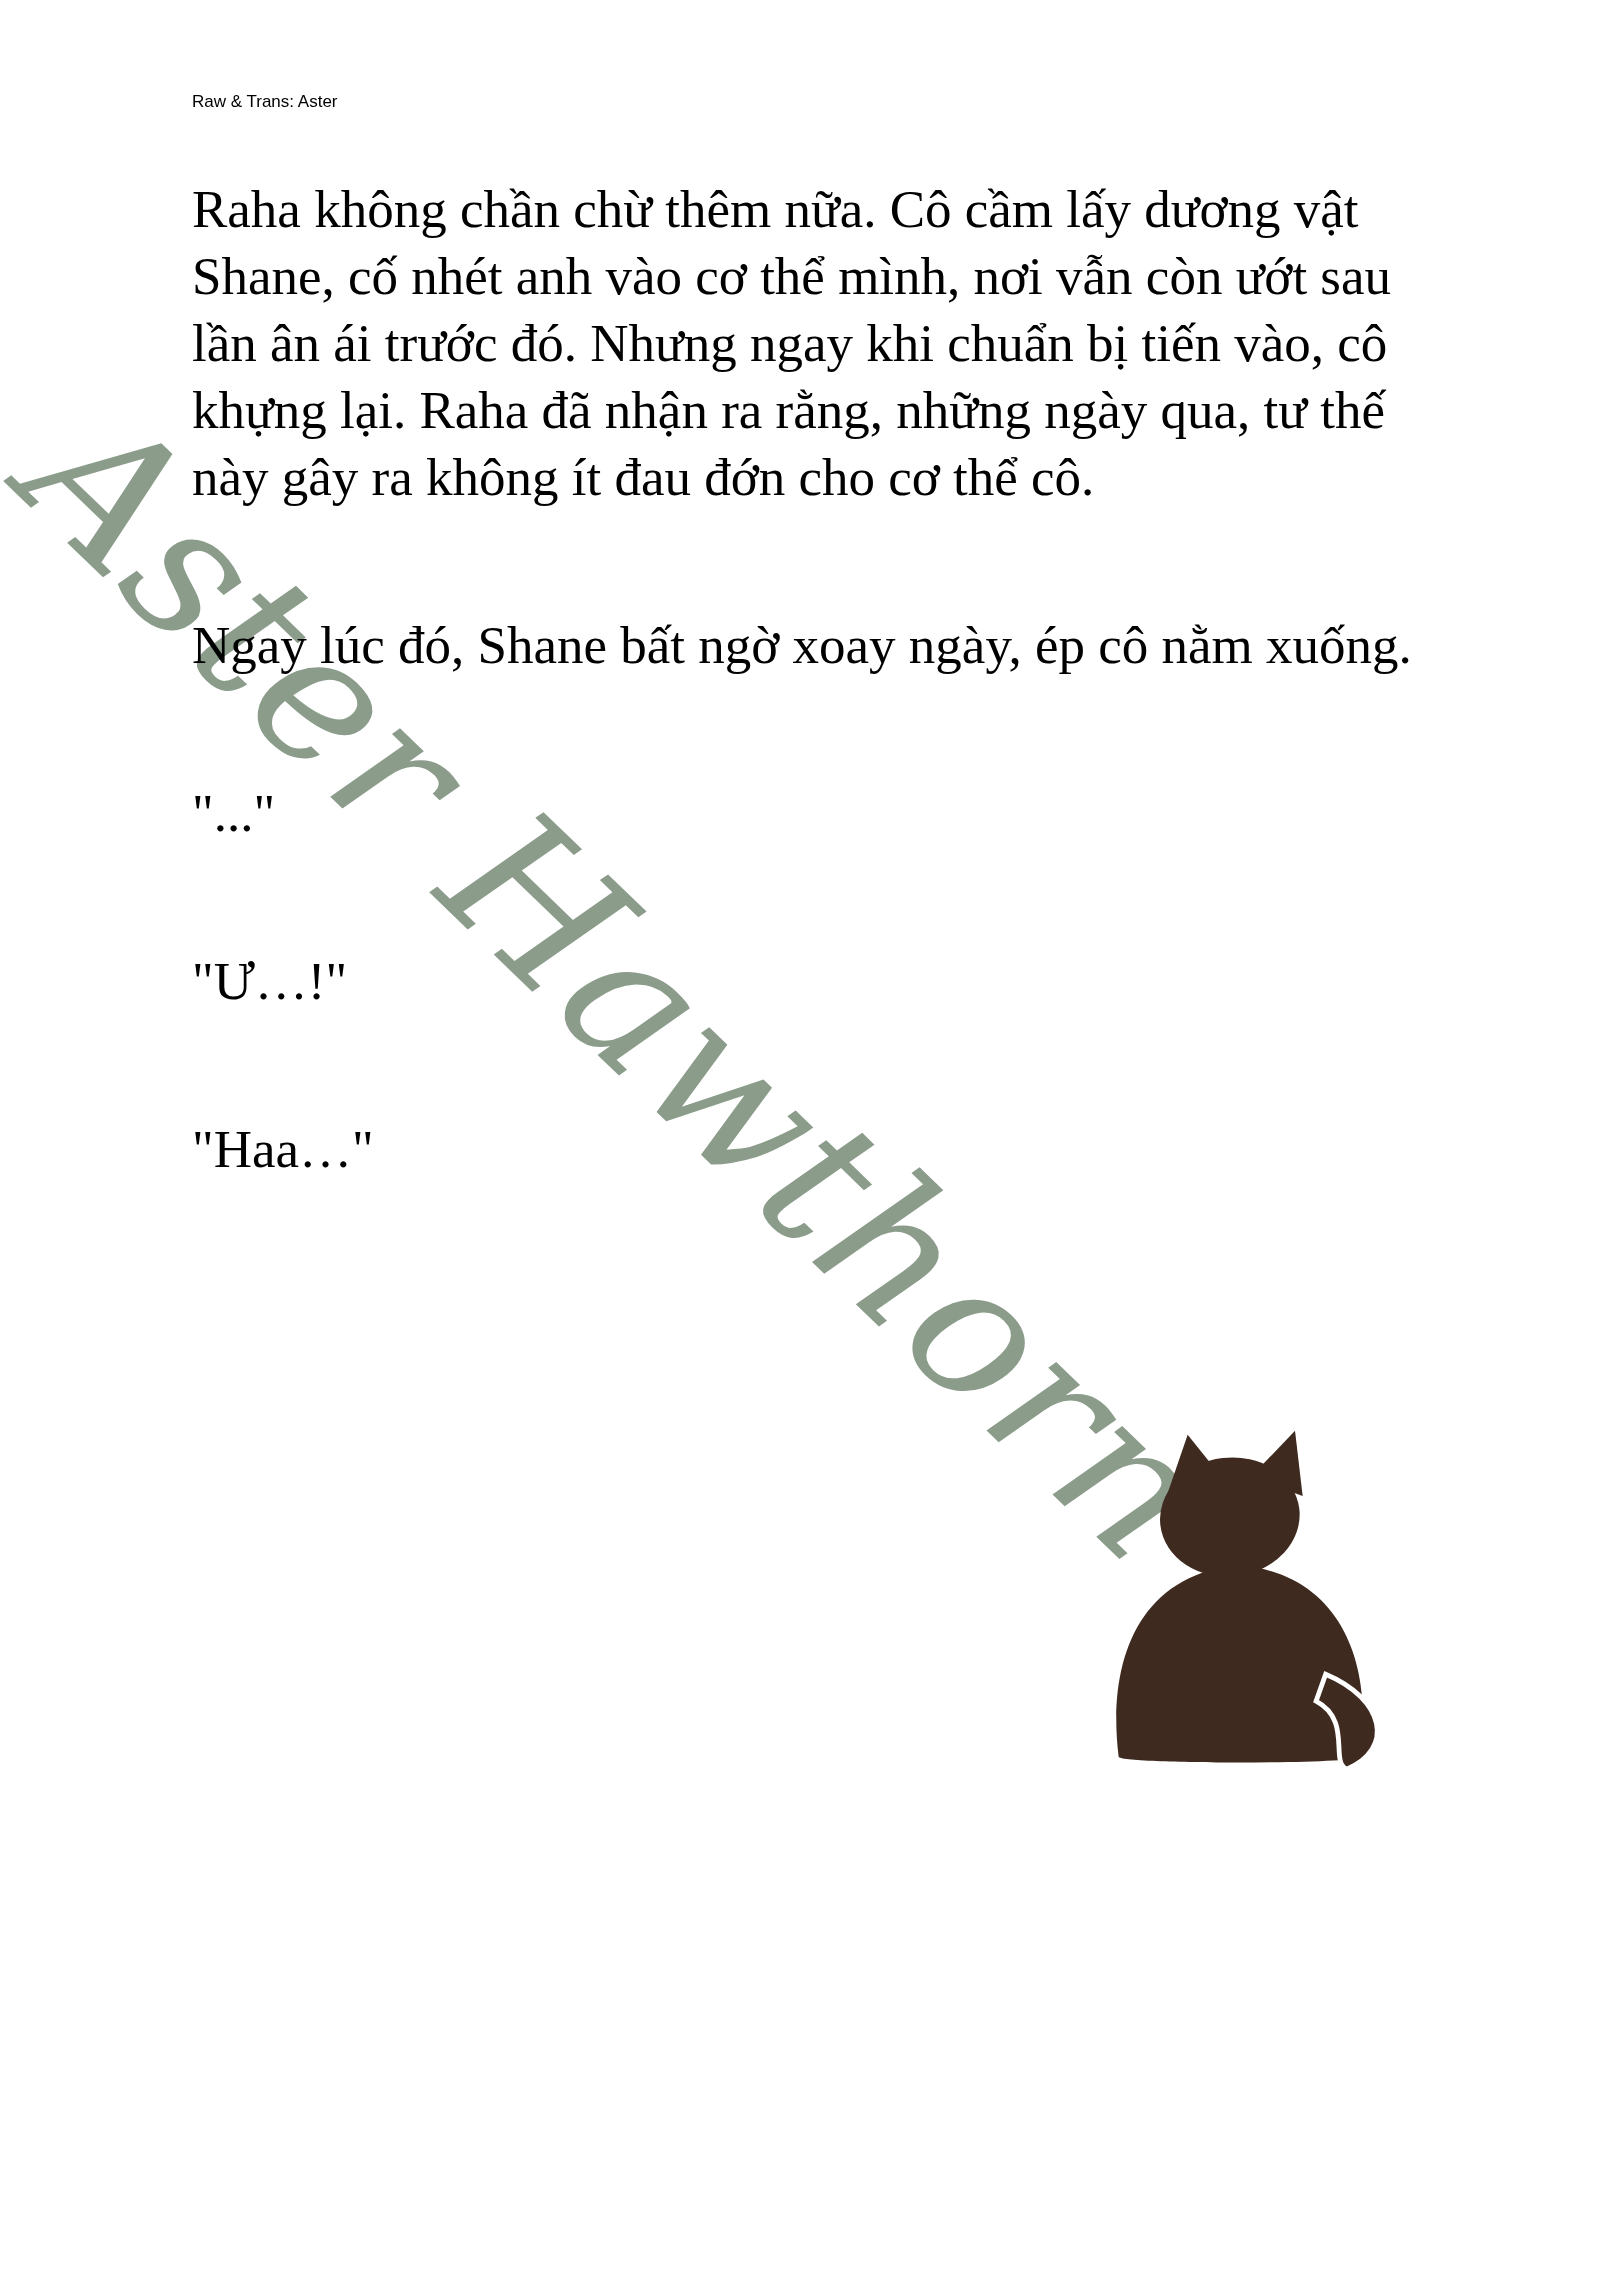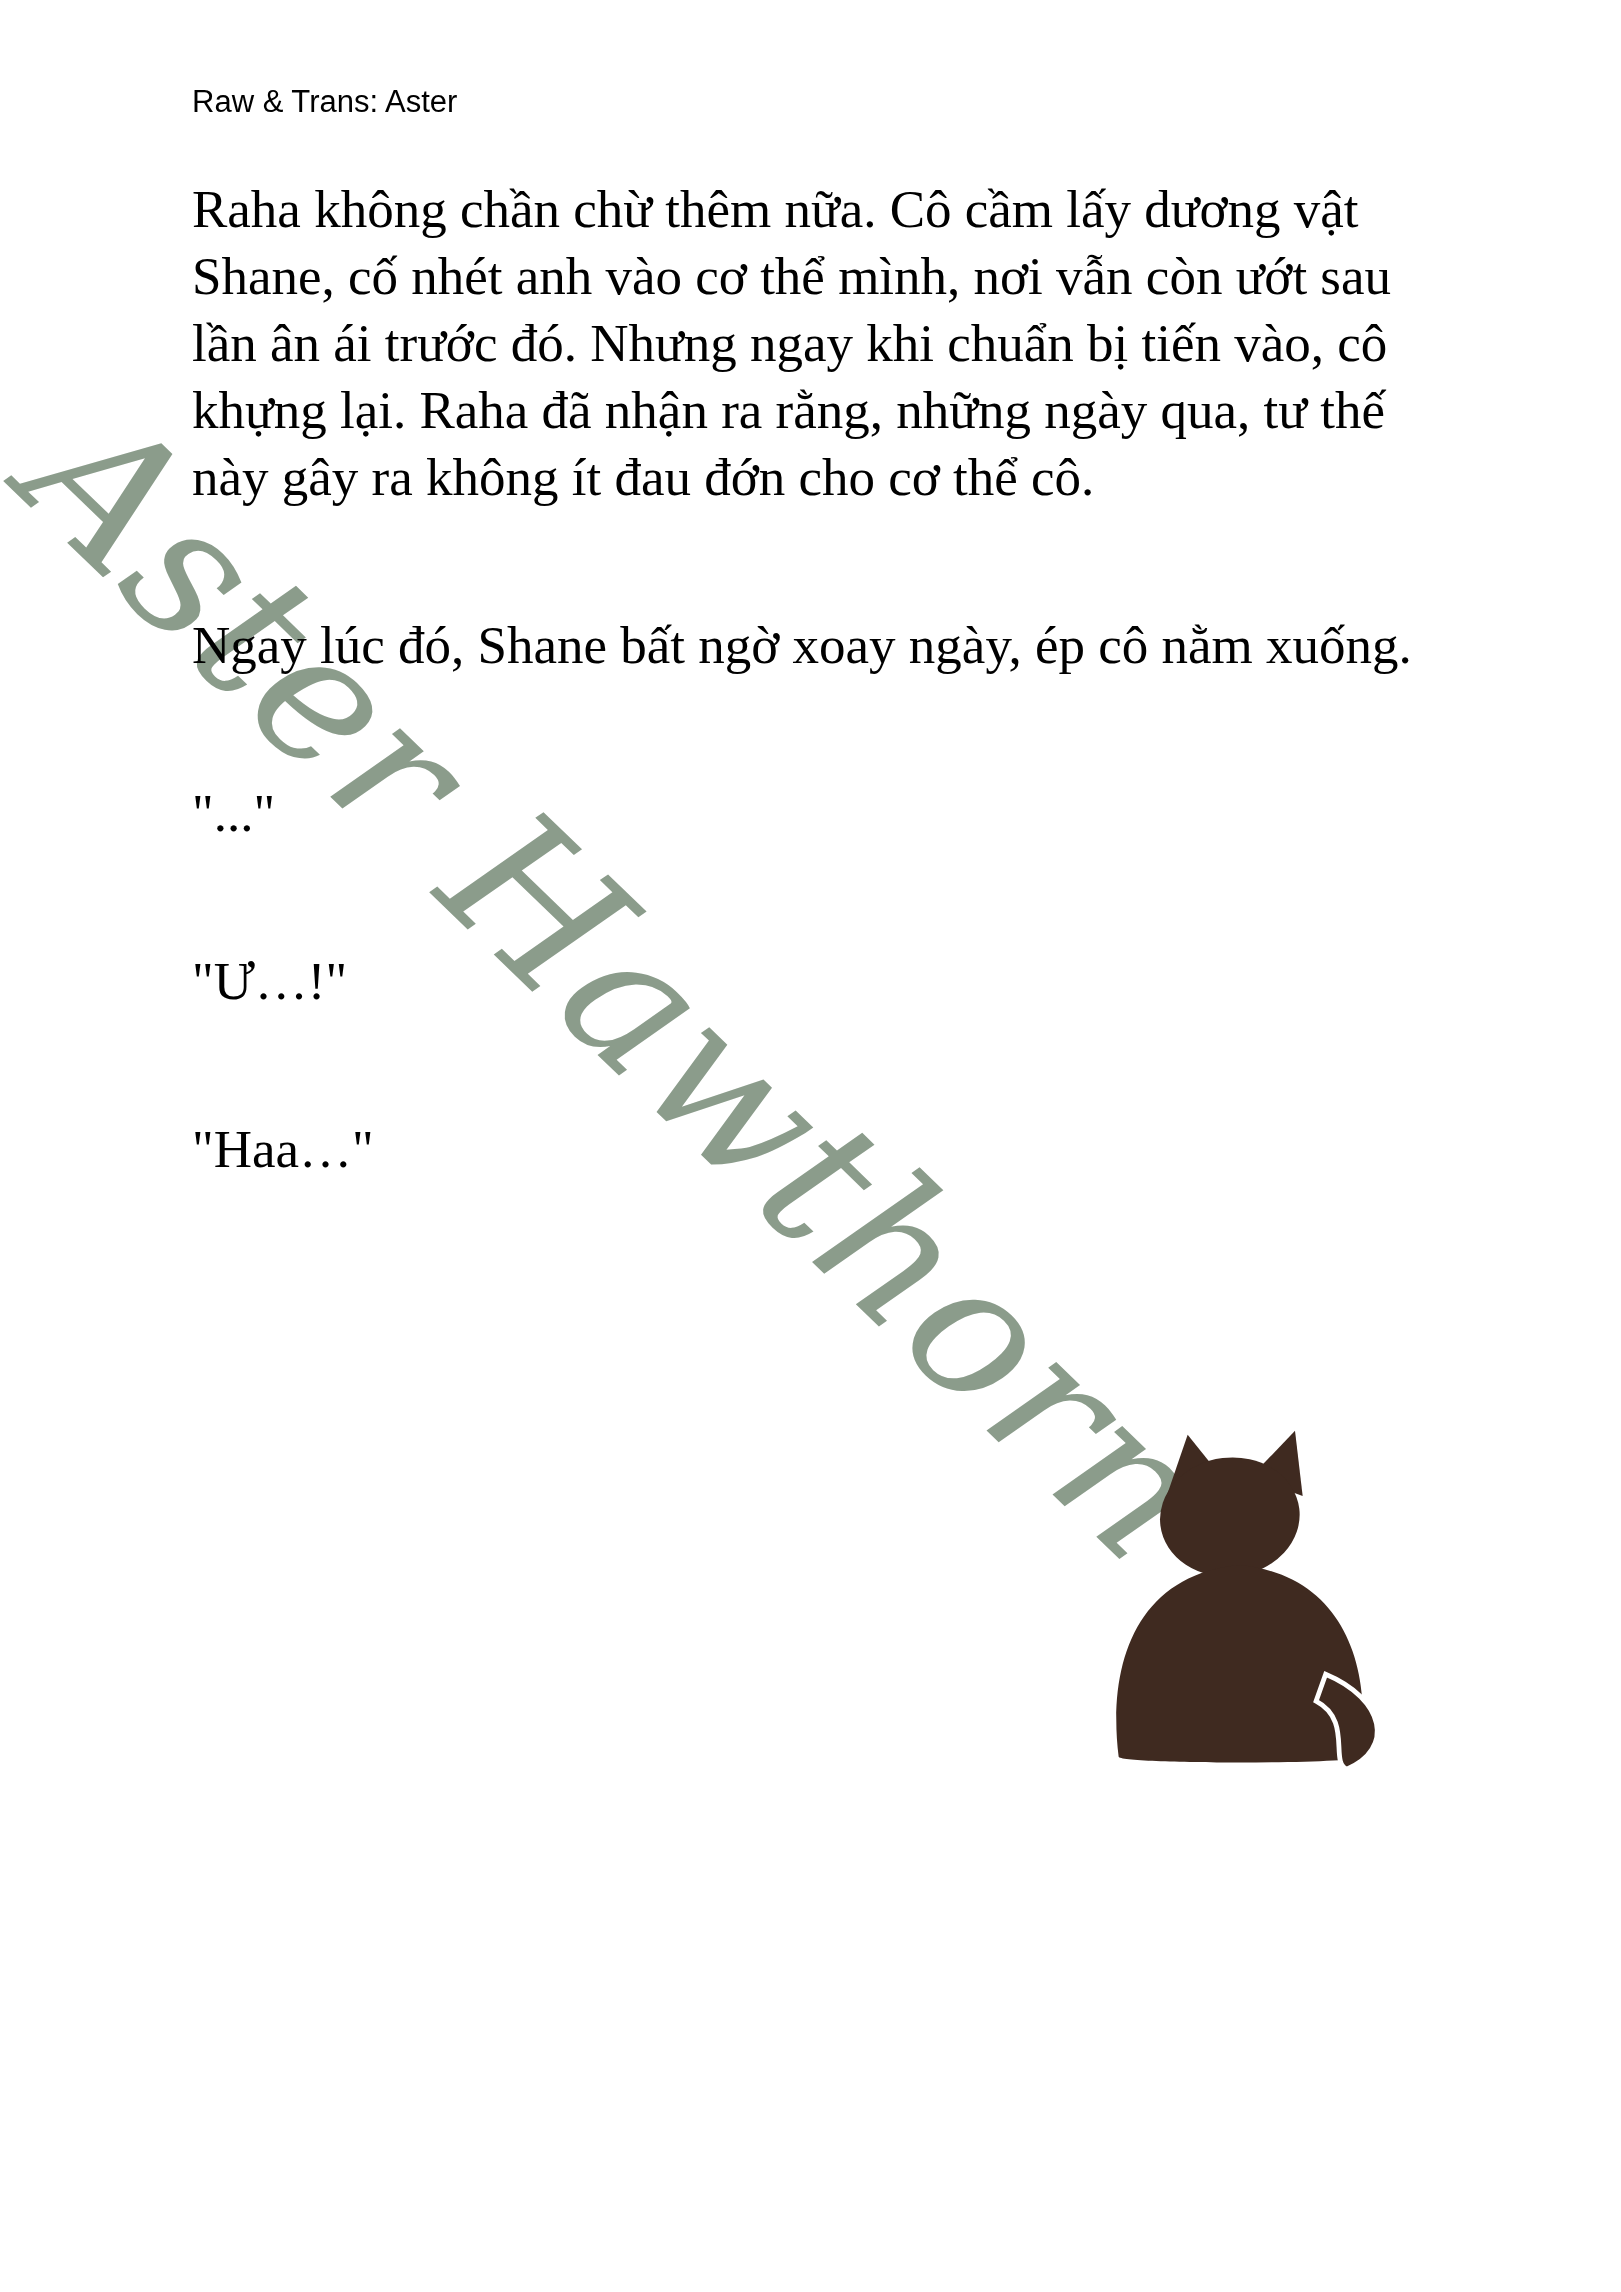--- a/index.html
+++ b/index.html
@@ -40,21 +40,21 @@
   }
   .cat-shape { fill: var(--cat-color, #3f2a20); }
   .cat-tail  { fill: var(--cat-color, #3f2a20); stroke: #ffffff; stroke-width: 5px; }
   .content {
     position: relative;
     z-index: 2;
     padding: 86px 192px 0 192px;
   }
   .doc-header {
     font-family: "Liberation Sans", sans-serif;
-    font-size: 31px;
+    font-size: 17px;
     line-height: 31px;
     color: var(--text-color, #000000);
     margin-bottom: 59px;
   }
   .para {
     font-size: 53px;
     line-height: 67px;
     color: var(--text-color, #000000);
     margin-bottom: 101px;
   }

